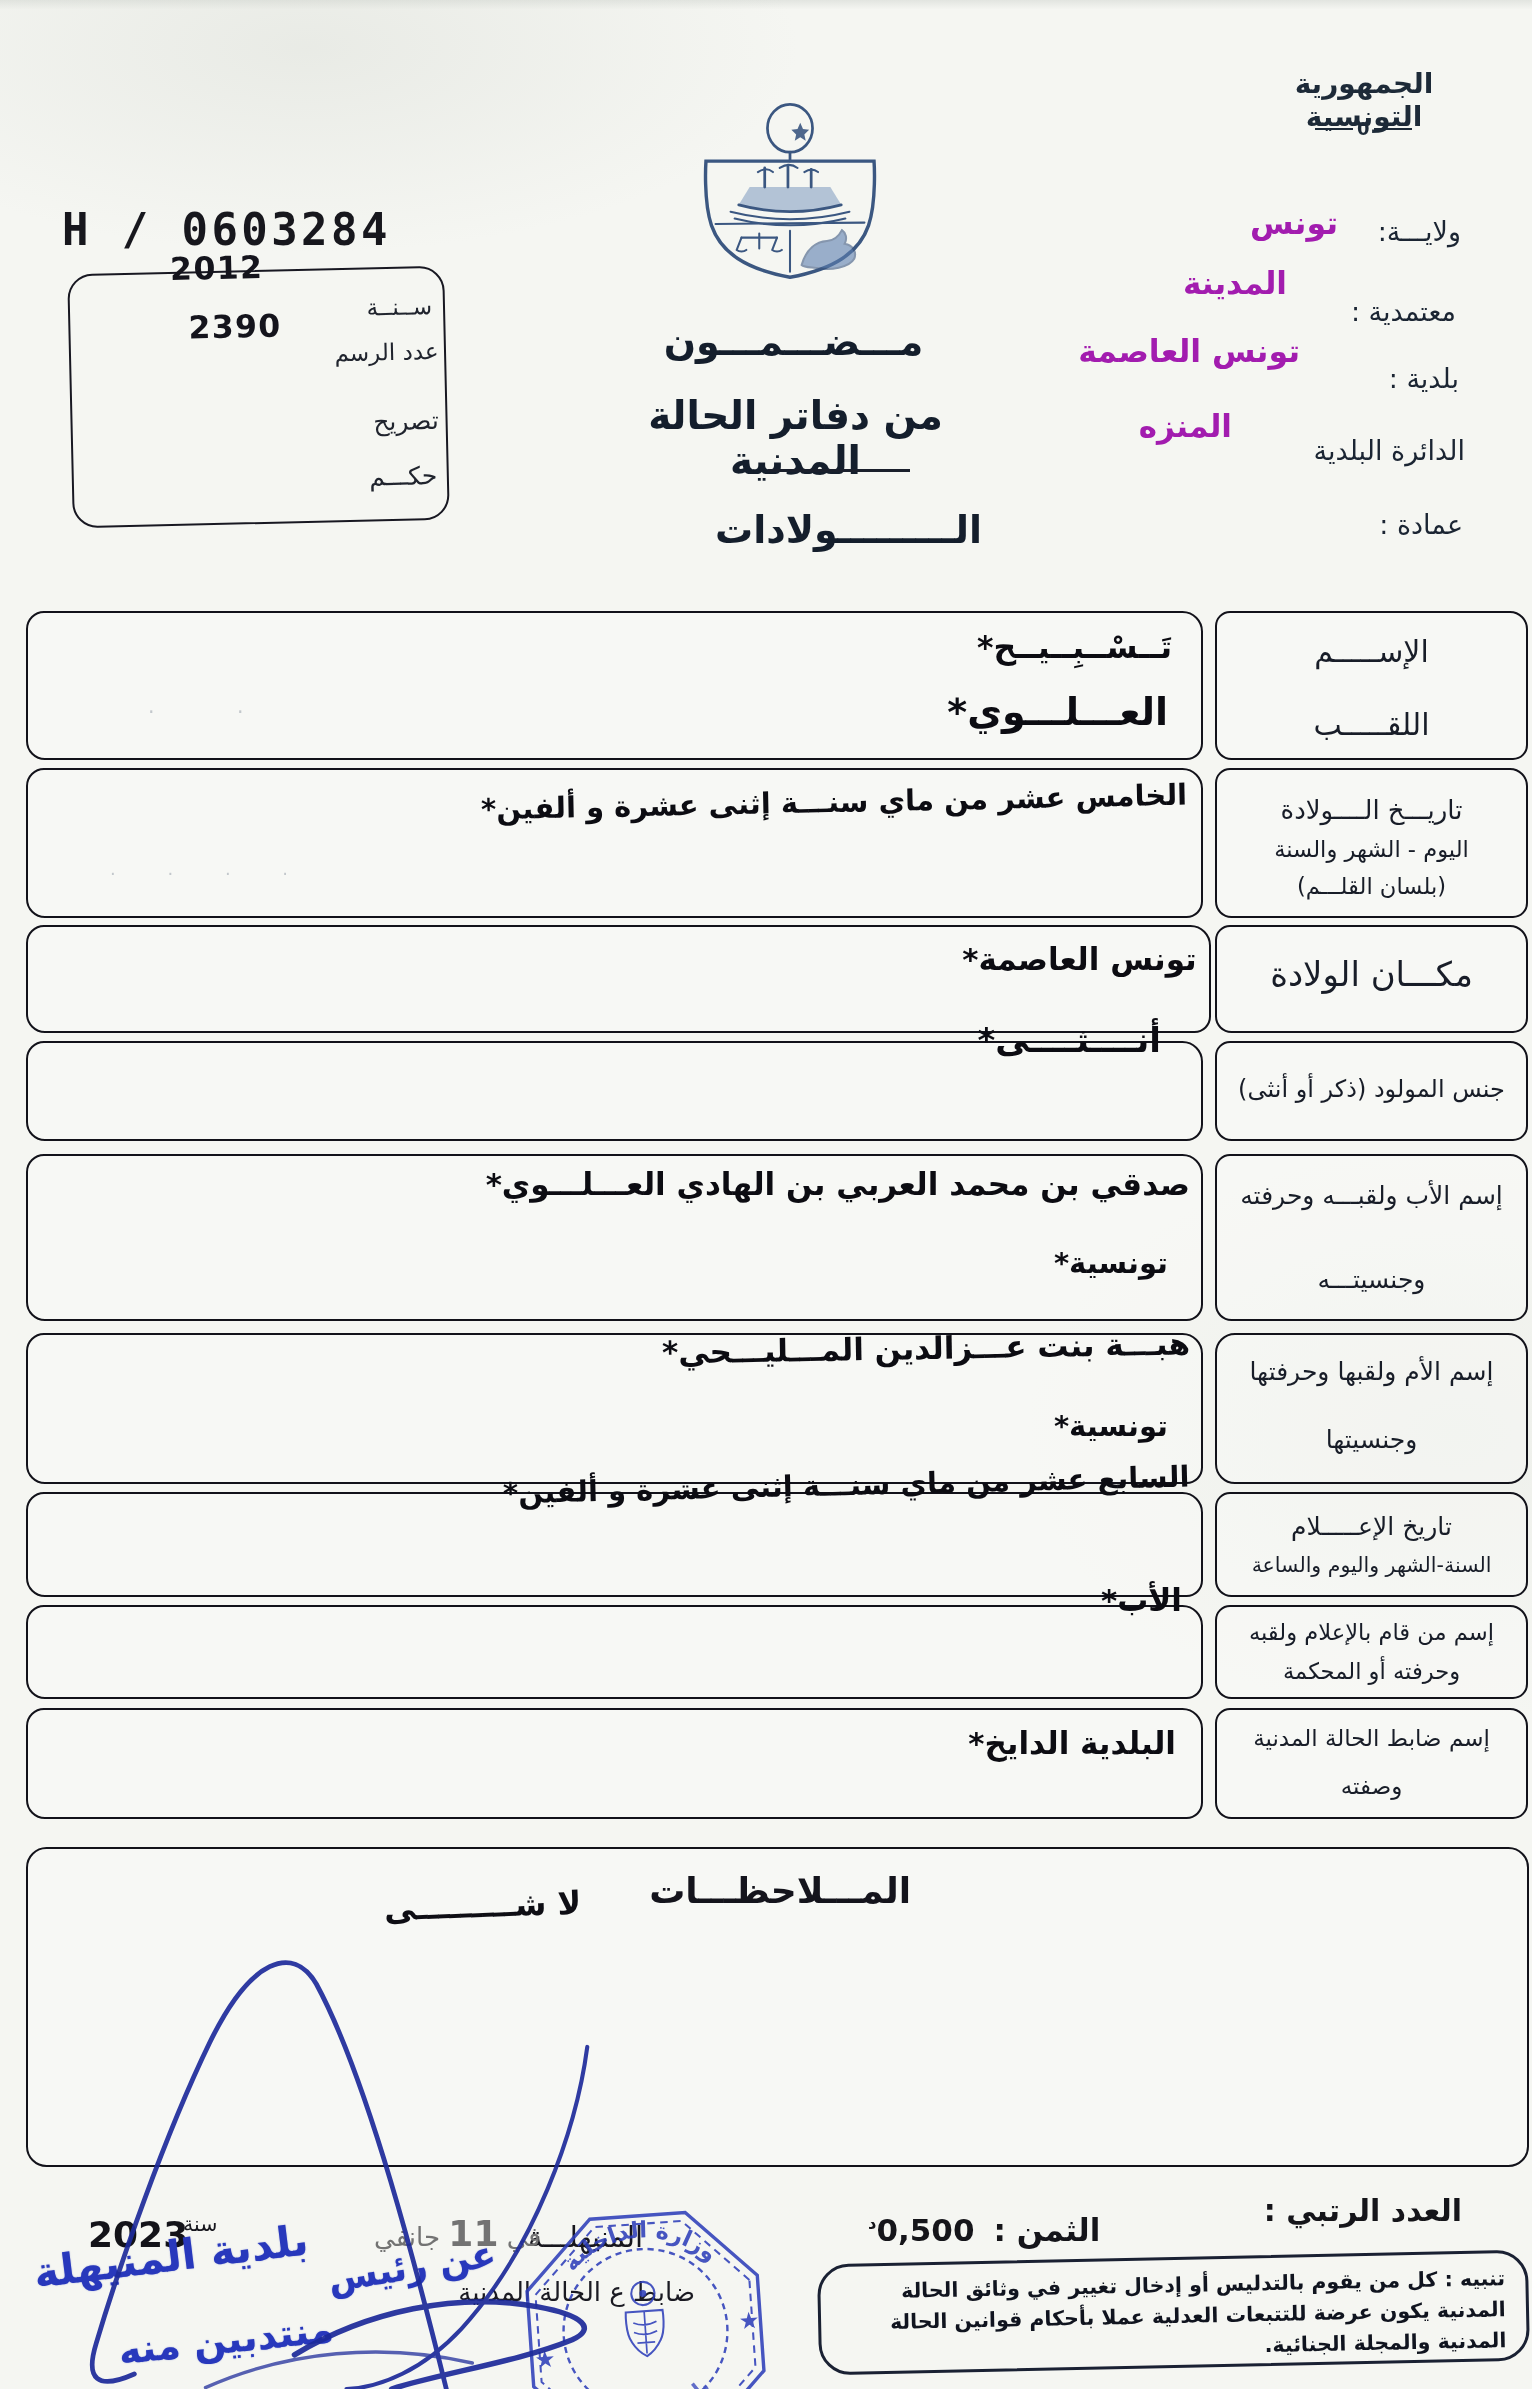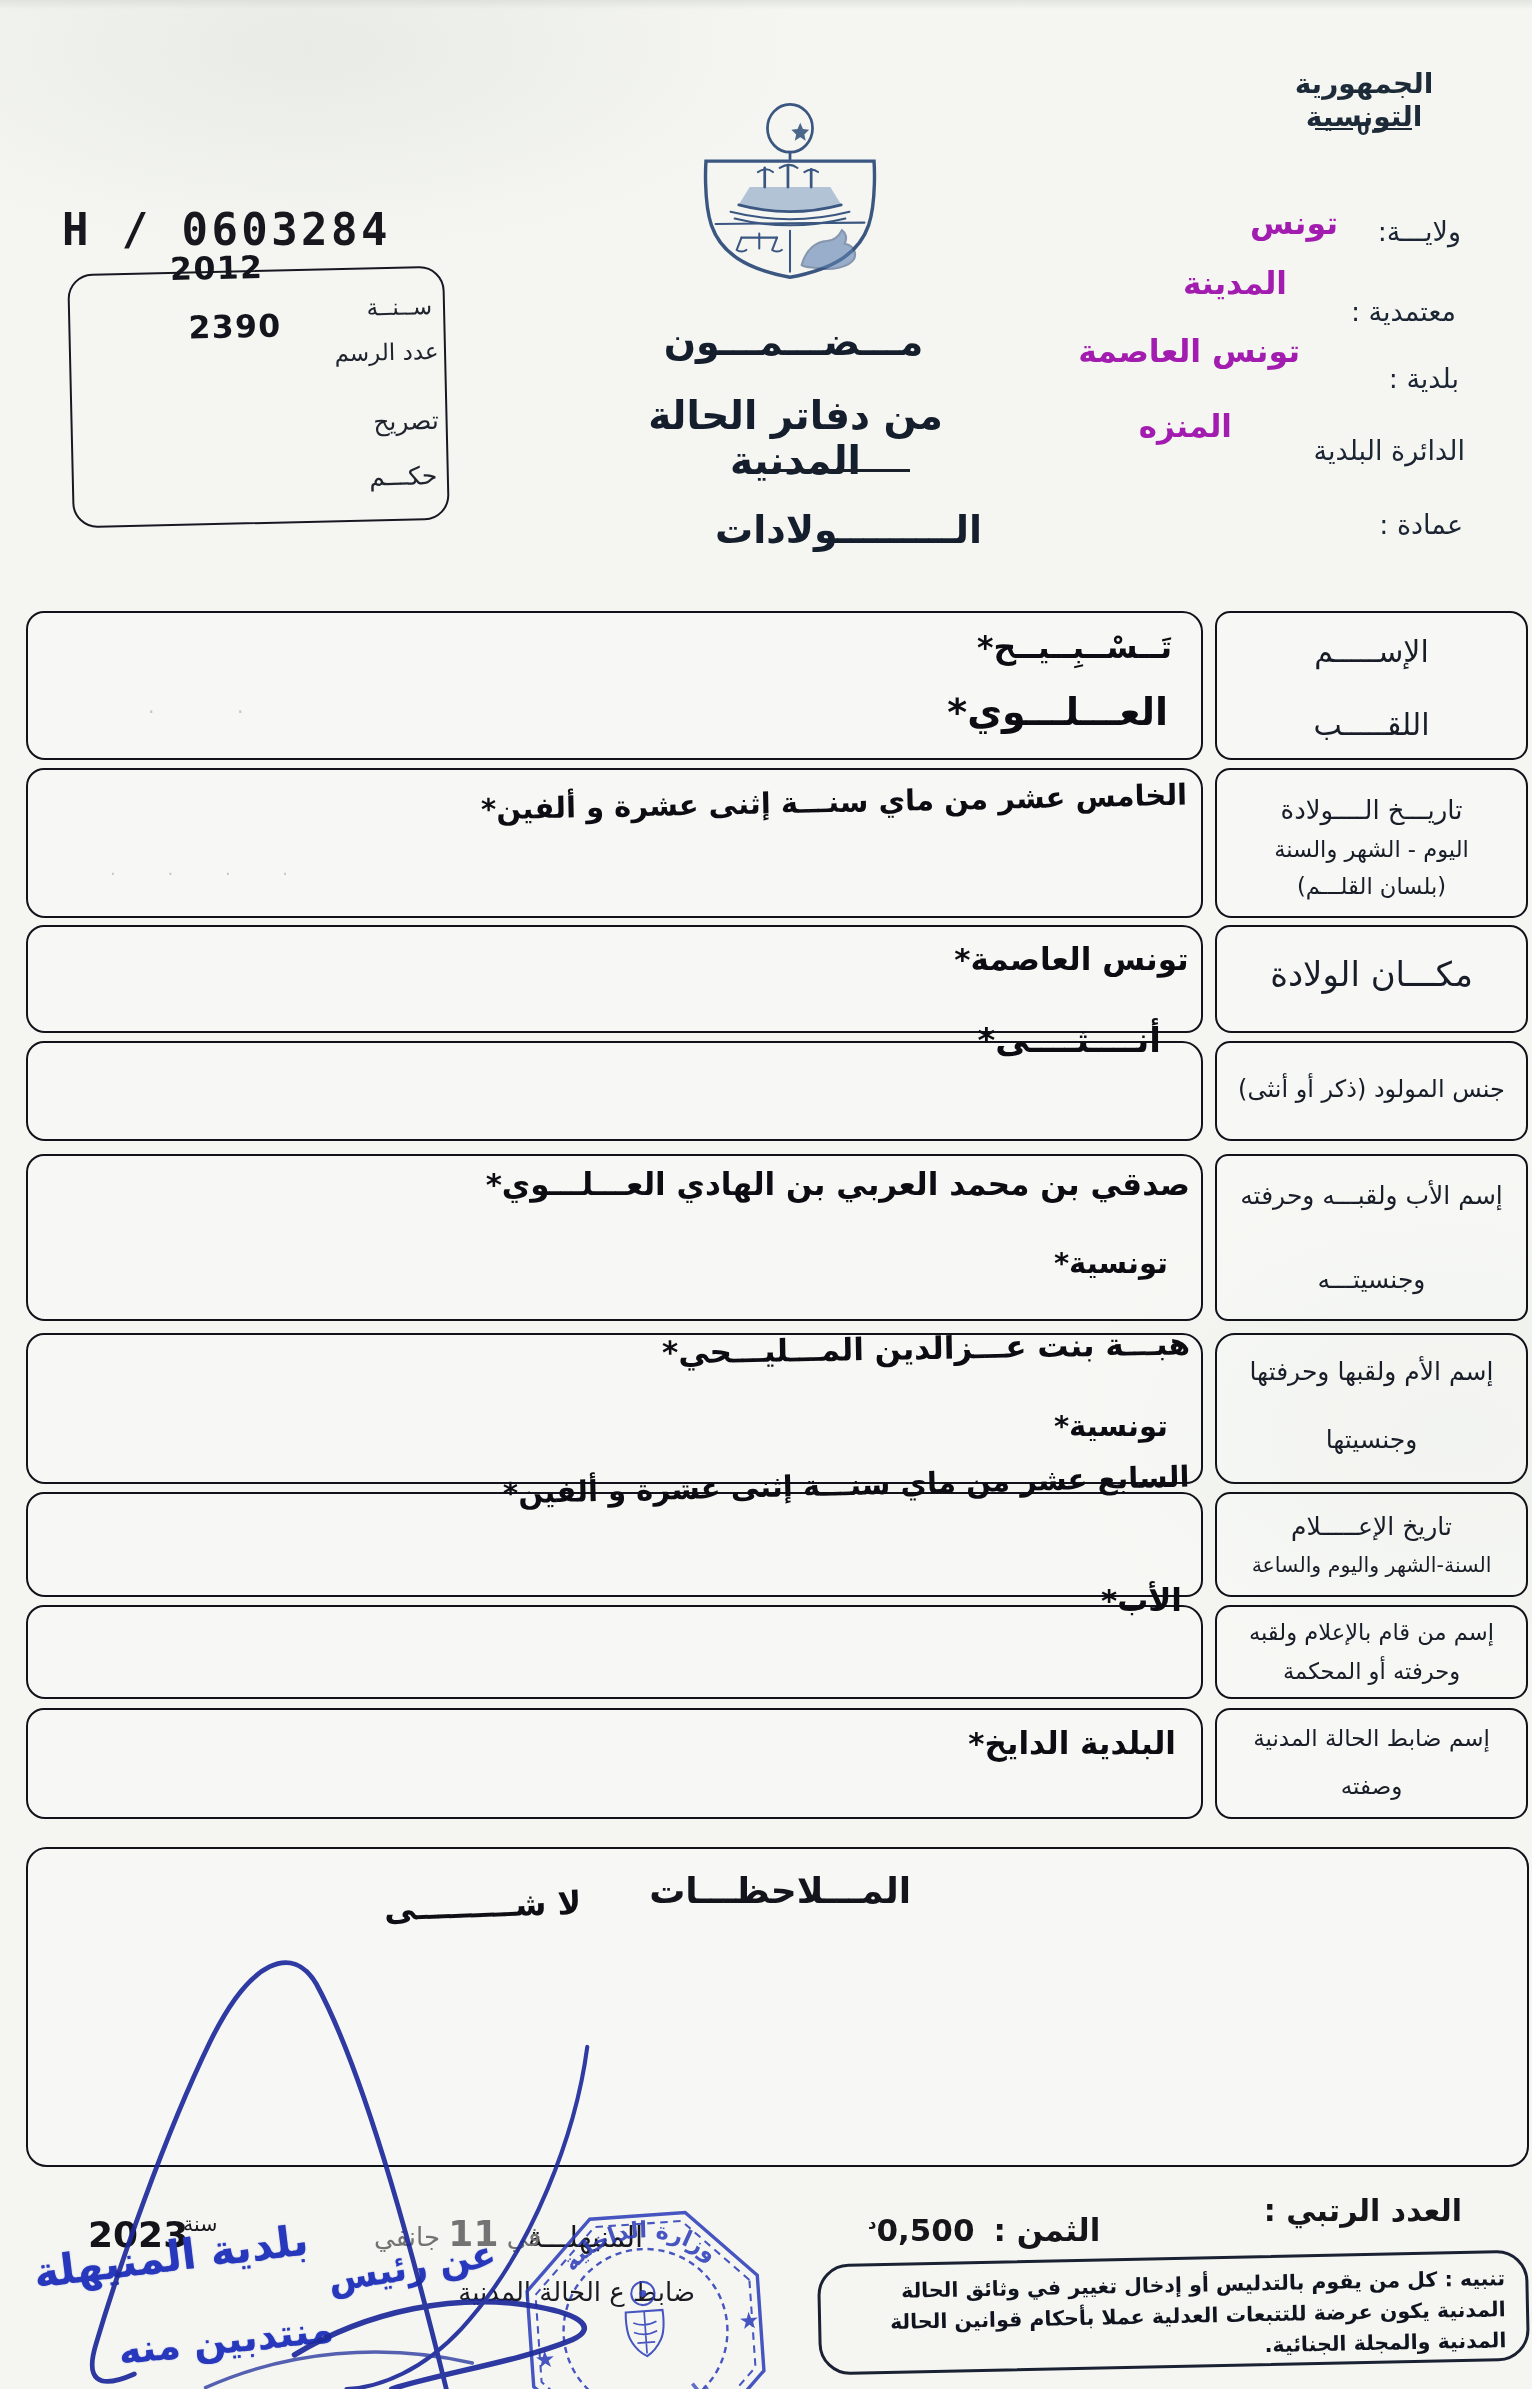--- a/index.html
+++ b/index.html
@@ -149,39 +149,39 @@
   <div class="abs vbox" style="top:768px; height:146px;">
     <div class="val rtl" style="right:13.7px; top:15px; font-size:29px; transform:rotate(-1.2deg);">الخامس عشر من ماي سنـــة إثنى عشرة و ألفين*</div>
     <div class="abs dots" style="left:82px; top:88px; letter-spacing:23px; font-size:18px;">. . . .</div>
   </div>
   <div class="abs lbox" style="top:768px; height:146px;">
     <div class="lab-line rtl" style="top:25px; font-size:26px;">تاريـــخ الــــولادة</div>
     <div class="lab-line rtl" style="top:66px; font-size:22.6px;">اليوم - الشهر والسنة</div>
     <div class="lab-line rtl" style="top:103px; font-size:22.6px;">(بلسان القلـــم)</div>
   </div>
 
-  <div class="abs vbox" style="top:925px; height:104px;">
+  <div class="abs vbox" style="top:925px; height:104px;padding-left:8px;">
     <div class="val rtl" style="right:12.3px; top:13.7px; font-size:31px;">تونس العاصمة*</div>
   </div>
   <div class="abs lbox" style="top:925px; height:104px;">
     <div class="lab-line rtl" style="top:27px; font-size:34px;">مكـــان الولادة</div>
   </div>
 
   <div class="abs vbox" style="top:1041px; height:96px; overflow:visible;">
     <div class="val rtl" style="right:40px; top:-23px; font-size:34px;">أنــــثــــى*</div>
   </div>
   <div class="abs lbox" style="top:1041px; height:96px;">
     <div class="lab-line rtl" style="top:31.5px; font-size:24px;">جنس المولود (ذكر أو أنثى)</div>
   </div>
 
   <div class="abs vbox" style="top:1154px; height:163px;">
     <div class="val rtl" style="right:11px; top:9.6px; font-size:31px;">صدقي بن محمد العربي بن الهادي العـــلـــوي*</div>
     <div class="val rtl" style="right:33px; top:90px; font-size:29px;">تونسية*</div>
   </div>
-  <div class="abs lbox" style="top:1154px; height:163px;border-radius:13px;">
+  <div class="abs lbox" style="top:1154px; height:163px;">
     <div class="lab-line rtl" style="top:25px; font-size:25px;">إسم الأب ولقبـــه وحرفته</div>
     <div class="lab-line rtl" style="top:109px; font-size:25px;">وجنسيتـــه</div>
   </div>
 
   <div class="abs vbox" style="top:1333px; height:147px; overflow:visible;">
     <div class="val rtl" style="right:11px; top:-5.5px; font-size:31px; transform:rotate(-1deg);">هبـــة بنت عـــزالدين المـــليـــحي*</div>
     <div class="val rtl" style="right:33px; top:74px; font-size:29px;">تونسية*</div>
   </div>
   <div class="abs lbox" style="top:1333px; height:147px;border-radius:20px;">
     <div class="lab-line rtl" style="top:22px; font-size:25px;">إسم الأم ولقبها وحرفتها</div>

